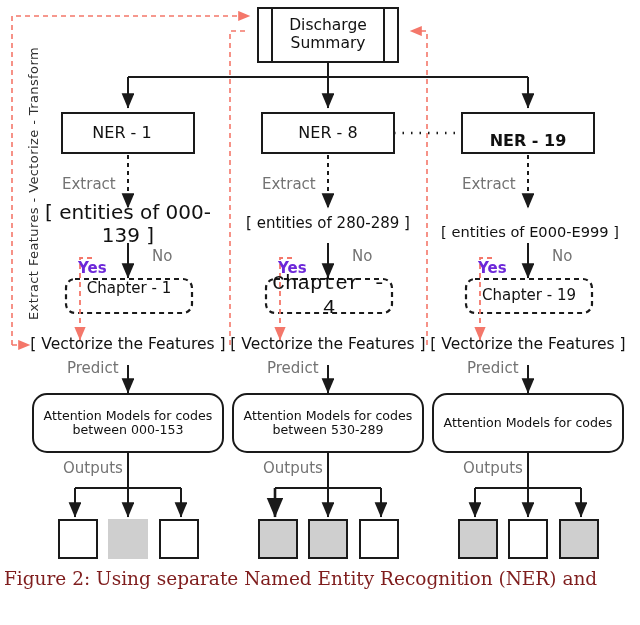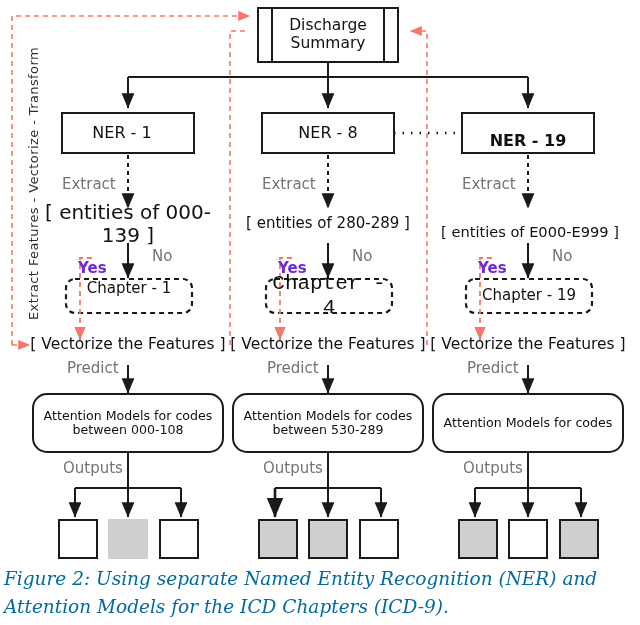--- a/index.html
+++ b/index.html
@@ -3,21 +3,21 @@
 <meta charset="utf-8">
 <style>
   html,body{margin:0;padding:0;background:#ffffff;}
   body{width:640px;height:625px;position:relative;font-family:"DejaVu Sans",sans-serif;}
   #fig{position:absolute;left:0;top:0;width:640px;height:625px;}
   .lbl{position:absolute;font-family:"DejaVu Sans",sans-serif;color:#737373;white-space:nowrap;}
   .box-txt{position:absolute;display:flex;align-items:center;justify-content:center;
            text-align:center;color:#111;font-family:"DejaVu Sans",sans-serif;line-height:1.15;}
   .red{color:#6d28d9;margin-top:12px;}
   .caption{position:absolute;left:4px;top:565px;width:634px;
-           font-family:"DejaVu Serif",serif;font-style:italic;color:#0369a1;
+           font-family:"DejaVu Serif",serif;color:#7f1d1d;
            font-size:18.5px;line-height:1.5;text-align:justify;}
   .caption span{display:block;}
   .vtext{position:absolute;transform-origin:left top;color:#2f2f2f;
          font-family:"DejaVu Sans",sans-serif;font-size:12.5px;letter-spacing:.4px;white-space:nowrap;}
 </style>
 </head>
 <body>
 
 <svg id="fig" viewBox="0 0 640 625">
   <defs>
@@ -128,21 +128,21 @@
 <div class="box-txt" style="left:62px; top:113px; width:120px; height:40px; font-size:16px;">NER - 1</div>
 <div class="lbl" style="left:62px; top:175px; font-size:15px;">Extract</div>
 <div class="box-txt" style="left:28px; top:214px; width:200px; height:20px; font-size:20px;">[ entities of 000-139 ]</div>
 <div class="lbl red" style="left:78px; top:247px; font-size:15px; font-weight:bold;">Yes</div>
 <div class="lbl" style="left:152px; top:247px; font-size:15px;">No</div>
 <div class="box-txt" style="left:66px; top:272px; width:126px; height:34px; font-size:15px;">Chapter - 1</div>
 <div class="box-txt" style="left:22px; top:334px; width:212px; height:22px; font-size:15.5px;">[ Vectorize the Features ]</div>
 <div class="lbl" style="left:67px; top:359px; font-size:15px;">Predict</div>
 <div class="box-txt" style="left:33px; top:394px; width:190px; height:58px; font-size:12.6px; flex-direction:column;">
   <span>Attention Models for codes</span>
-  <span>between 000-108</span>
+  <span>between 000-153</span>
 </div>
 <div class="lbl" style="left:63px; top:459px; font-size:15px;">Outputs</div>
 
 <div class="box-txt" style="left:262px; top:113px; width:132px; height:40px; font-size:16px;">NER - 8</div>
 <div class="lbl" style="left:262px; top:175px; font-size:15px;">Extract</div>
 <div class="box-txt" style="left:228px; top:214px; width:200px; height:20px; font-size:15px;">[ entities of 280-289 ]</div>
 <div class="lbl red" style="left:278px; top:247px; font-size:15px; font-weight:bold;">Yes</div>
 <div class="lbl" style="left:352px; top:247px; font-size:15px;">No</div>
 <div class="box-txt" style="left:266px; top:279px; width:126px; height:34px; font-size:21px;font-family:Liberation Mono, monospace;">Chapter - 4</div>
 <div class="box-txt" style="left:222px; top:334px; width:212px; height:22px; font-size:15.5px;">[ Vectorize the Features ]</div>
@@ -161,14 +161,13 @@
 <div class="box-txt" style="left:466px; top:279px; width:126px; height:34px; font-size:15px;">Chapter - 19</div>
 <div class="box-txt" style="left:422px; top:334px; width:212px; height:22px; font-size:15.5px;">[ Vectorize the Features ]</div>
 <div class="lbl" style="left:467px; top:359px; font-size:15px;">Predict</div>
 <div class="box-txt" style="left:433px; top:394px; width:190px; height:58px; font-size:12.6px; flex-direction:column;">
   <span>Attention Models for codes</span>
 </div>
 <div class="lbl" style="left:463px; top:459px; font-size:15px;">Outputs</div>
 
 <div class="caption">
   <span>Figure 2: Using separate Named Entity Recognition (NER) and</span>
-  <span>Attention Models for the ICD Chapters (ICD-9).</span>
 </div>
 
 </body></html>

